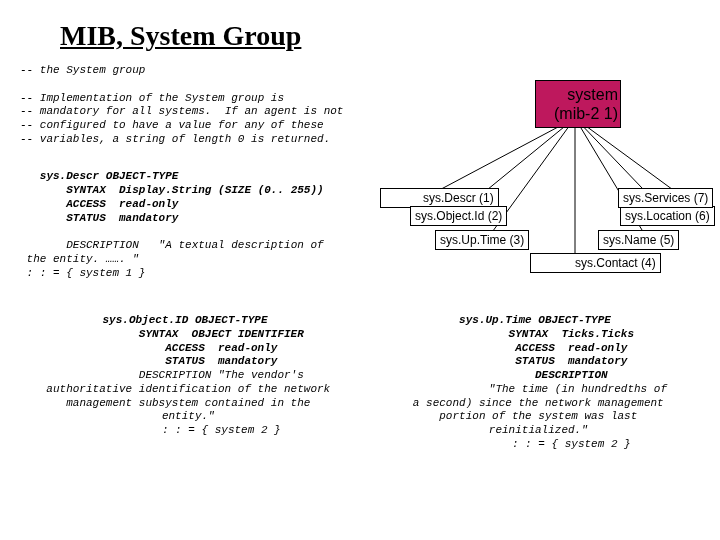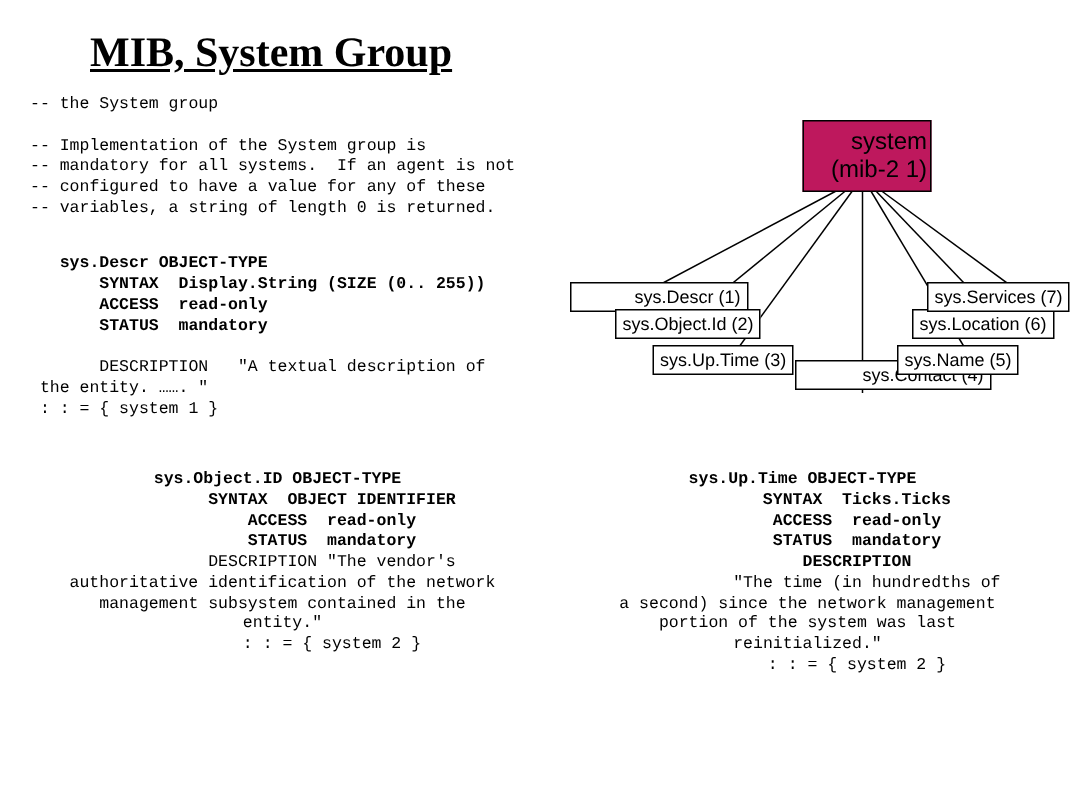--- a/index.html
+++ b/index.html
@@ -18,20 +18,21 @@
     font-size: 28px;
     font-weight: bold;
     text-decoration: underline;
     margin: 0 0 12px 40px;
   }
   .mono {
     font-family: "Courier New", monospace;
     font-size: 11px;
     white-space: pre;
     line-height: 1.25;
+    font-style: italic;
   }
   .intro {
     margin-top: 6px;
   }
   .block {
     margin-top: 10px;
   }
   .bold { font-weight: bold; }
   
   .diagram {
@@ -110,23 +111,23 @@
     <line x1="195" y1="38" x2="285" y2="132" stroke="black"></line>
     <line x1="195" y1="38" x2="300" y2="115" stroke="black"></line>
   </svg>
   <div class="root">
     <span>system</span><br>
     <span>(mib-2 1)</span>
   </div>
   <div class="leaf" style="left:0px; top:108px;padding-left:42px;">sys.Descr (1)</div>
   <div class="leaf" style="left:30px; top:126px;">sys.Object.Id (2)</div>
   <div class="leaf" style="left:55px; top:150px;">sys.Up.Time (3)</div>
-  <div class="leaf" style="left:150px; top:160px;padding-left:44px;">sys.Contact (4)</div>
+  <div class="leaf" style="left:150px; top:173px;padding-left:44px;">sys.Contact (4)</div>
   <div class="leaf" style="left:218px; top:150px;">sys.Name (5)</div>
-  <div class="leaf" style="left:228px; top:126px;">sys.Location (6)</div>
+  <div class="leaf" style="left:240px; top:126px;">sys.Location (6)</div>
   <div class="leaf" style="left:238px; top:108px;">sys.Services (7)</div>
 </div>
 
 <div class="cols">
   <div class="col mono">
 <span class="bold">sys.Object.ID OBJECT-TYPE</span>
 <span class="bold">           SYNTAX  OBJECT IDENTIFIER</span>
 <span class="bold">           ACCESS  read-only</span>
 <span class="bold">           STATUS  mandatory</span>
 <span>           DESCRIPTION "The vendor's</span>

